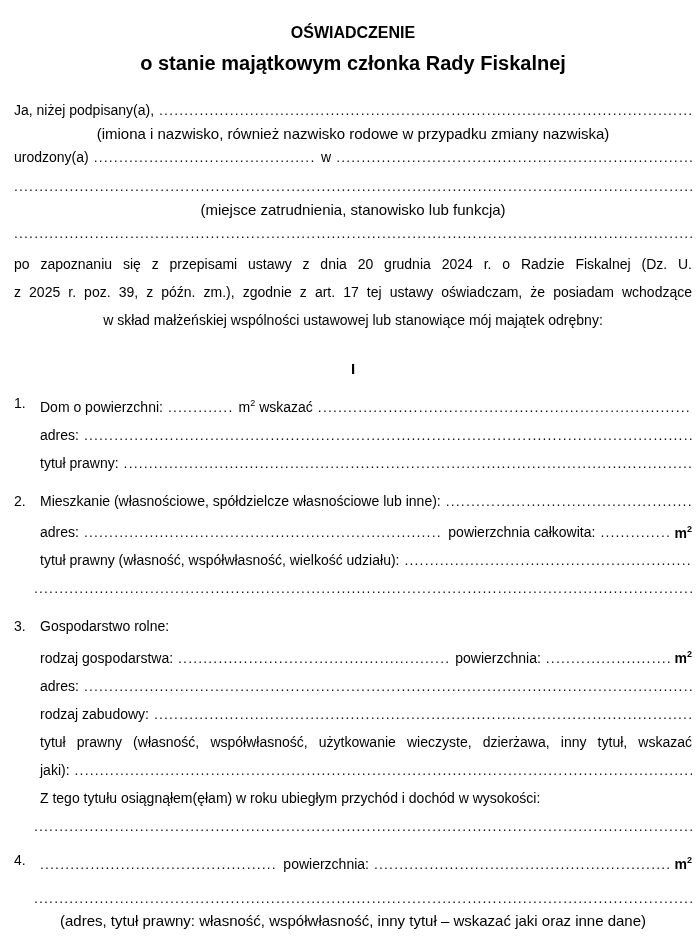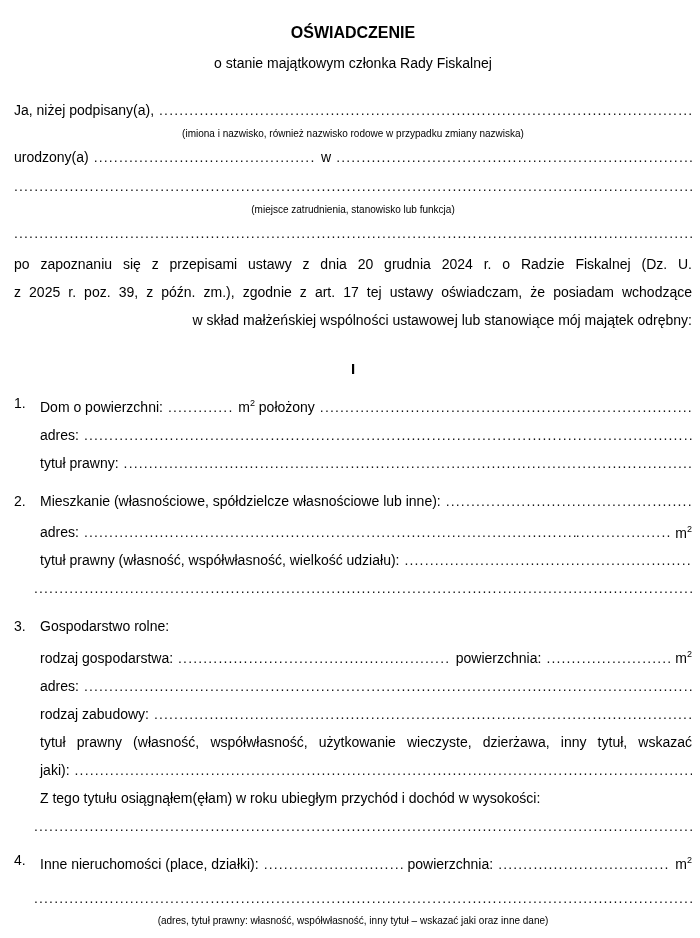--- a/index.html
+++ b/index.html
@@ -5,44 +5,44 @@
   * { margin:0; padding:0; box-sizing:border-box; }
   html,body { background:#ffffff; }
   body {
     width:700px; height:938px; overflow:hidden;
     font-family:"Liberation Sans","DejaVu Sans",sans-serif;
     font-size:14px; color:#000;
   }
   .page { width:700px; height:938px; padding:18px 8px 0 14px; background:#fff; }
 
   .title    { text-align:center; font-weight:bold; font-size:16px;   line-height:22px; margin-top:4px; }
-  .subtitle { text-align:center; font-weight:normal; font-size:14px; line-height:22px; margin-top:8px; }
+  .subtitle { text-align:center; font-weight:bold; font-size:20px; line-height:22px; margin-top:8px; }
 
   .line { display:flex; align-items:baseline; white-space:nowrap; line-height:29px; }
   .lbl  { flex:0 0 auto; padding-right:5px; }
   .mid  { flex:0 0 auto; padding:0 5px; }
-  .unit { flex:0 0 auto; padding-left:5px; }
+  .unit { flex:0 0 auto; padding-left:5px;font-weight:bold; }
   sup   { font-size:9px; }
 
   .dots {
     flex:1 1 0; min-width:0; overflow:hidden; white-space:nowrap;
     letter-spacing:1.15px; color:#111;
   }
   
   .g-birth-a {flex-grow:1;}    .g-birth-b {flex-grow:1.6;}
   .g-house-a {flex-grow:1;}    .g-house-b {flex-grow:5.7;}
   .g-apt-a   {flex-grow:5.2;}  .g-apt-b   {flex-grow:1;}
   .g-farm-a  {flex-grow:2.2;}  .g-farm-b  {flex-grow:1;}
   .g-other-a {flex-grow:1;}    .g-other-b {flex-grow:1.24;}
 
-  .note { font-size:10px; line-height:18px; text-align:center; }
+  .note { font-size:15px; line-height:18px; text-align:center; }
 
   .para { margin-top:2px; }
   .jline      { line-height:28px; text-align:justify; text-align-last:justify; }
-  .jline-last { line-height:28px; text-align:right; }
+  .jline-last { line-height:28px; text-align:center; }
 
   .sec-heading { margin-top:21px; line-height:28px; font-weight:bold; font-size:15px; text-align:center; }
 
   .item { display:flex; margin-top:10px; }
   .inum { flex:0 0 26px; line-height:28px; }
   .ibody{ flex:1 1 0; min-width:0; }
   .item .line { line-height:28px; }
 
   .mt22 { margin-top:22px;align-items:center; }
   .mt6  { margin-top:6px; }
@@ -86,21 +86,21 @@
   </div>
 
   <div class="sec-heading">I</div>
 
   <div class="item mt6">
     <div class="inum">1.</div>
     <div class="ibody">
       <div class="line">
         <span class="lbl">Dom o powierzchni:</span>
         <span class="dots g-house-a">........................................................................................................................................................................................................</span>
-        <span class="mid"><span>m</span><sup>2</sup> <span>położony</span></span>
+        <span class="mid"><span>m</span><sup>2</sup> <span>wskazać</span></span>
         <span class="dots g-house-b">........................................................................................................................................................................................................</span>
       </div>
       <div class="line">
         <span class="lbl">adres:</span>
         <span class="dots">........................................................................................................................................................................................................</span>
       </div>
       <div class="line">
         <span class="lbl">tytuł prawny:</span>
         <span class="dots">........................................................................................................................................................................................................</span>
       </div>
@@ -110,20 +110,21 @@
   <div class="item">
     <div class="inum">2.</div>
     <div class="ibody">
       <div class="line">
         <span class="lbl">Mieszkanie (własnościowe, spółdzielcze własnościowe lub inne):</span>
         <span class="dots">........................................................................................................................................................................................................</span>
       </div>
       <div class="line">
         <span class="lbl">adres:</span>
         <span class="dots g-apt-a">........................................................................................................................................................................................................</span>
+        <span class="mid">powierzchnia całkowita:</span>
         <span class="dots g-apt-b">........................................................................................................................................................................................................</span>
         <span class="unit"><span>m</span><sup>2</sup></span>
       </div>
       <div class="line">
         <span class="lbl">tytuł prawny (własność, współwłasność, wielkość udziału):</span>
         <span class="dots">........................................................................................................................................................................................................</span>
       </div>
       <div class="line outdent">
         <span class="dots">........................................................................................................................................................................................................</span>
       </div>
@@ -162,21 +163,20 @@
       <div class="line outdent">
         <span class="dots">........................................................................................................................................................................................................</span>
       </div>
     </div>
   </div>
 
   <div class="item mt6">
     <div class="inum">4.</div>
     <div class="ibody">
       <div class="line">
-        <span class="lbl">Inne nieruchomości (place, działki):</span>
         <span class="dots g-other-a">........................................................................................................................................................................................................</span>
         <span class="mid">powierzchnia:</span>
         <span class="dots g-other-b">........................................................................................................................................................................................................</span>
         <span class="unit"><span>m</span><sup>2</sup></span>
       </div>
       <div class="line outdent mt6">
         <span class="dots">........................................................................................................................................................................................................</span>
       </div>
       <div class="note note-item">(adres, tytuł prawny: własność, współwłasność, inny tytuł – wskazać jaki oraz inne dane)</div>
       <div class="line outdent">

